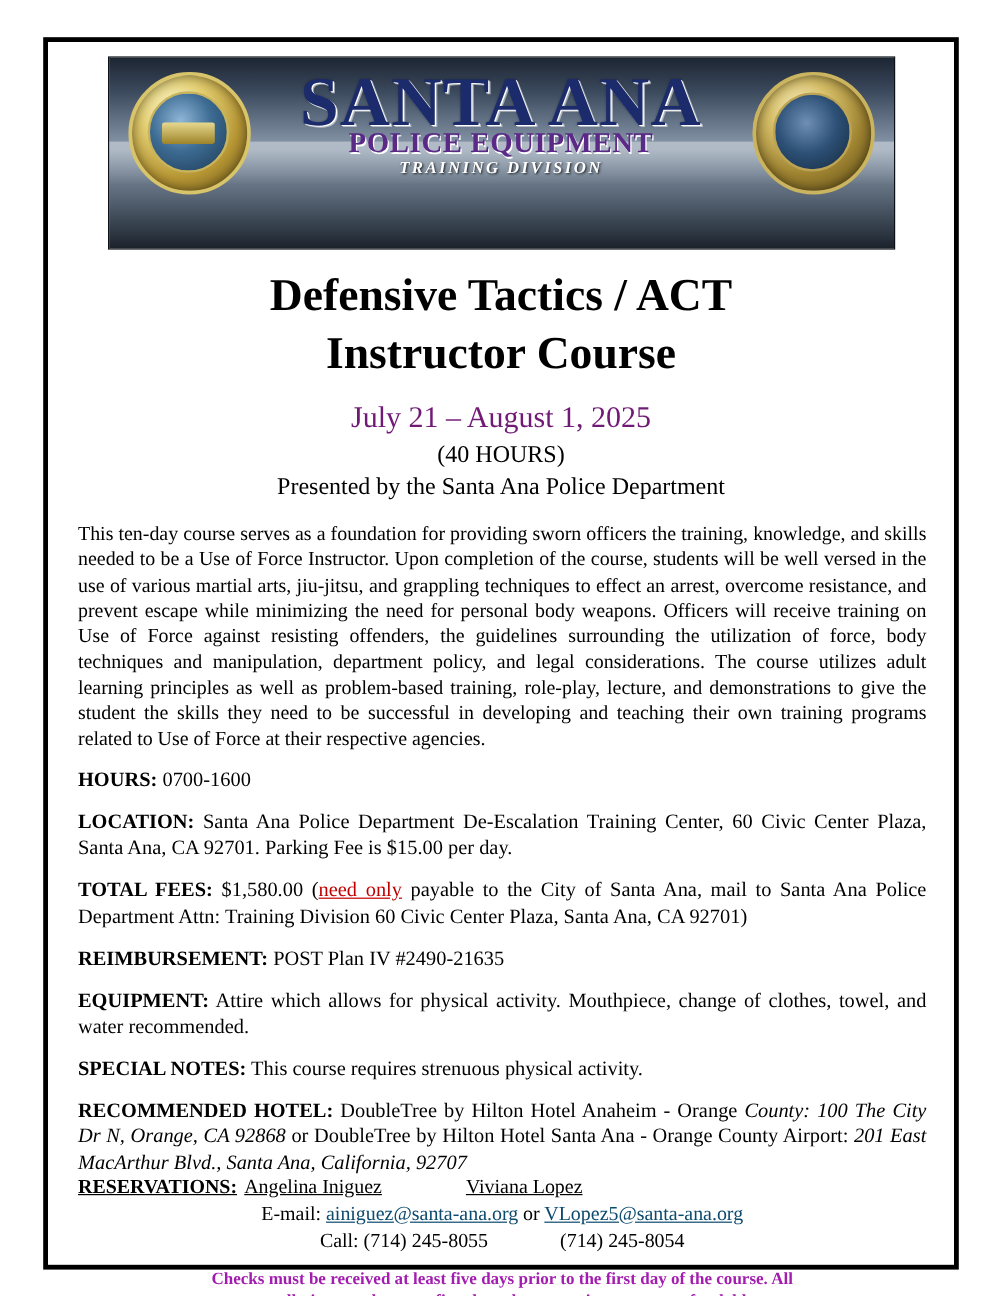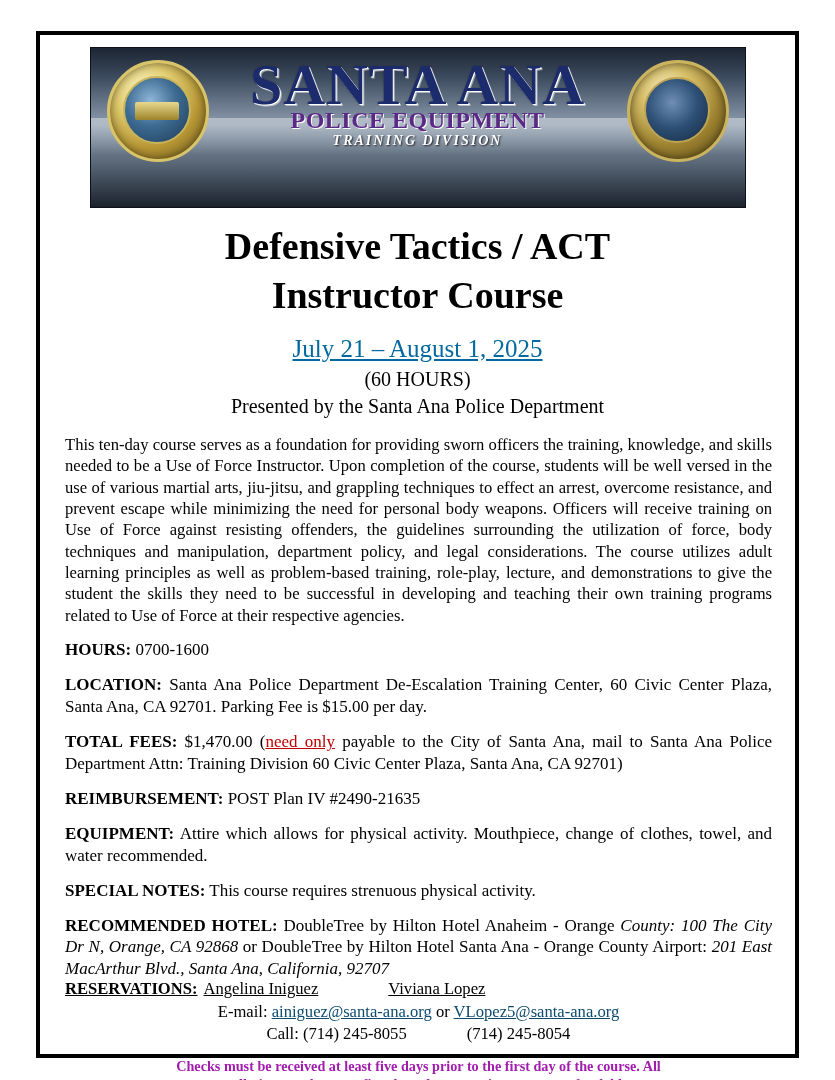--- a/index.html
+++ b/index.html
@@ -138,24 +138,23 @@
   .course-title {
     text-align: center;
     font-weight: bold;
     font-size: 38px;
     line-height: 1.28;
     margin-top: 14px;
   }
   .course-dates {
     text-align: center;
     font-size: 25px;
-    color: #0369a1;
+    color: #701a75;
     margin-top: 16px;
     line-height: 1.1;
-    text-decoration: underline;
   }
   .course-hours {
     text-align: center;
     font-size: 20px;
     margin-top: 5px;
   }
   .presented-by {
     text-align: center;
     font-size: 20px;
     margin-top: 4px;
@@ -241,40 +240,40 @@
         <div class="sub">POLICE EQUIPMENT</div>
         <div class="sub2">TRAINING DIVISION</div>
       </div>
     </div>
 
     <div class="course-title">
       <div>Defensive Tactics / ACT</div>
       <div>Instructor Course</div>
     </div>
     <div class="course-dates">July 21 – August 1, 2025</div>
-    <div class="course-hours">(60 HOURS)</div>
+    <div class="course-hours">(40 HOURS)</div>
     <div class="presented-by">Presented by the Santa Ana Police Department</div>
 
     <div class="body-wrap">
 
       <p class="para">This ten-day course serves as a foundation for providing sworn officers the training, knowledge, and skills needed to be a Use of Force Instructor. Upon completion of the course, students will be well versed in the use of various martial arts, jiu-jitsu, and grappling techniques to effect an arrest, overcome resistance, and prevent escape while minimizing the need for personal body weapons. Officers will receive training on Use of Force against resisting offenders, the guidelines surrounding the utilization of force, body techniques and manipulation, department policy, and legal considerations. The course utilizes adult learning principles as well as problem-based training, role-play, lecture, and demonstrations to give the student the skills they need to be successful in developing and teaching their own training programs related to Use of Force at their respective agencies.</p>
 
       <p class="item">
         <span class="lbl">HOURS:</span>
         <span>0700-1600</span>
       </p>
 
       <p class="item">
         <span class="lbl">LOCATION:</span>
         <span>Santa Ana Police Department De-Escalation Training Center, 60 Civic Center Plaza, Santa Ana, CA 92701. Parking Fee is $15.00 per day.</span>
       </p>
 
       <p class="item">
         <span class="lbl">TOTAL FEES:</span>
-        <span>$1,470.00 (</span><span class="underline-red">need only</span><span> payable to the City of Santa Ana, mail to Santa Ana Police Department Attn: Training Division 60 Civic Center Plaza, Santa Ana, CA 92701)</span>
+        <span>$1,580.00 (</span><span class="underline-red">need only</span><span> payable to the City of Santa Ana, mail to Santa Ana Police Department Attn: Training Division 60 Civic Center Plaza, Santa Ana, CA 92701)</span>
       </p>
 
       <p class="item">
         <span class="lbl">REIMBURSEMENT:</span>
         <span>POST Plan IV #2490-21635</span>
       </p>
 
       <p class="item">
         <span class="lbl">EQUIPMENT:</span>
         <span>Attire which allows for physical activity. Mouthpiece, change of clothes, towel, and water recommended.</span>

